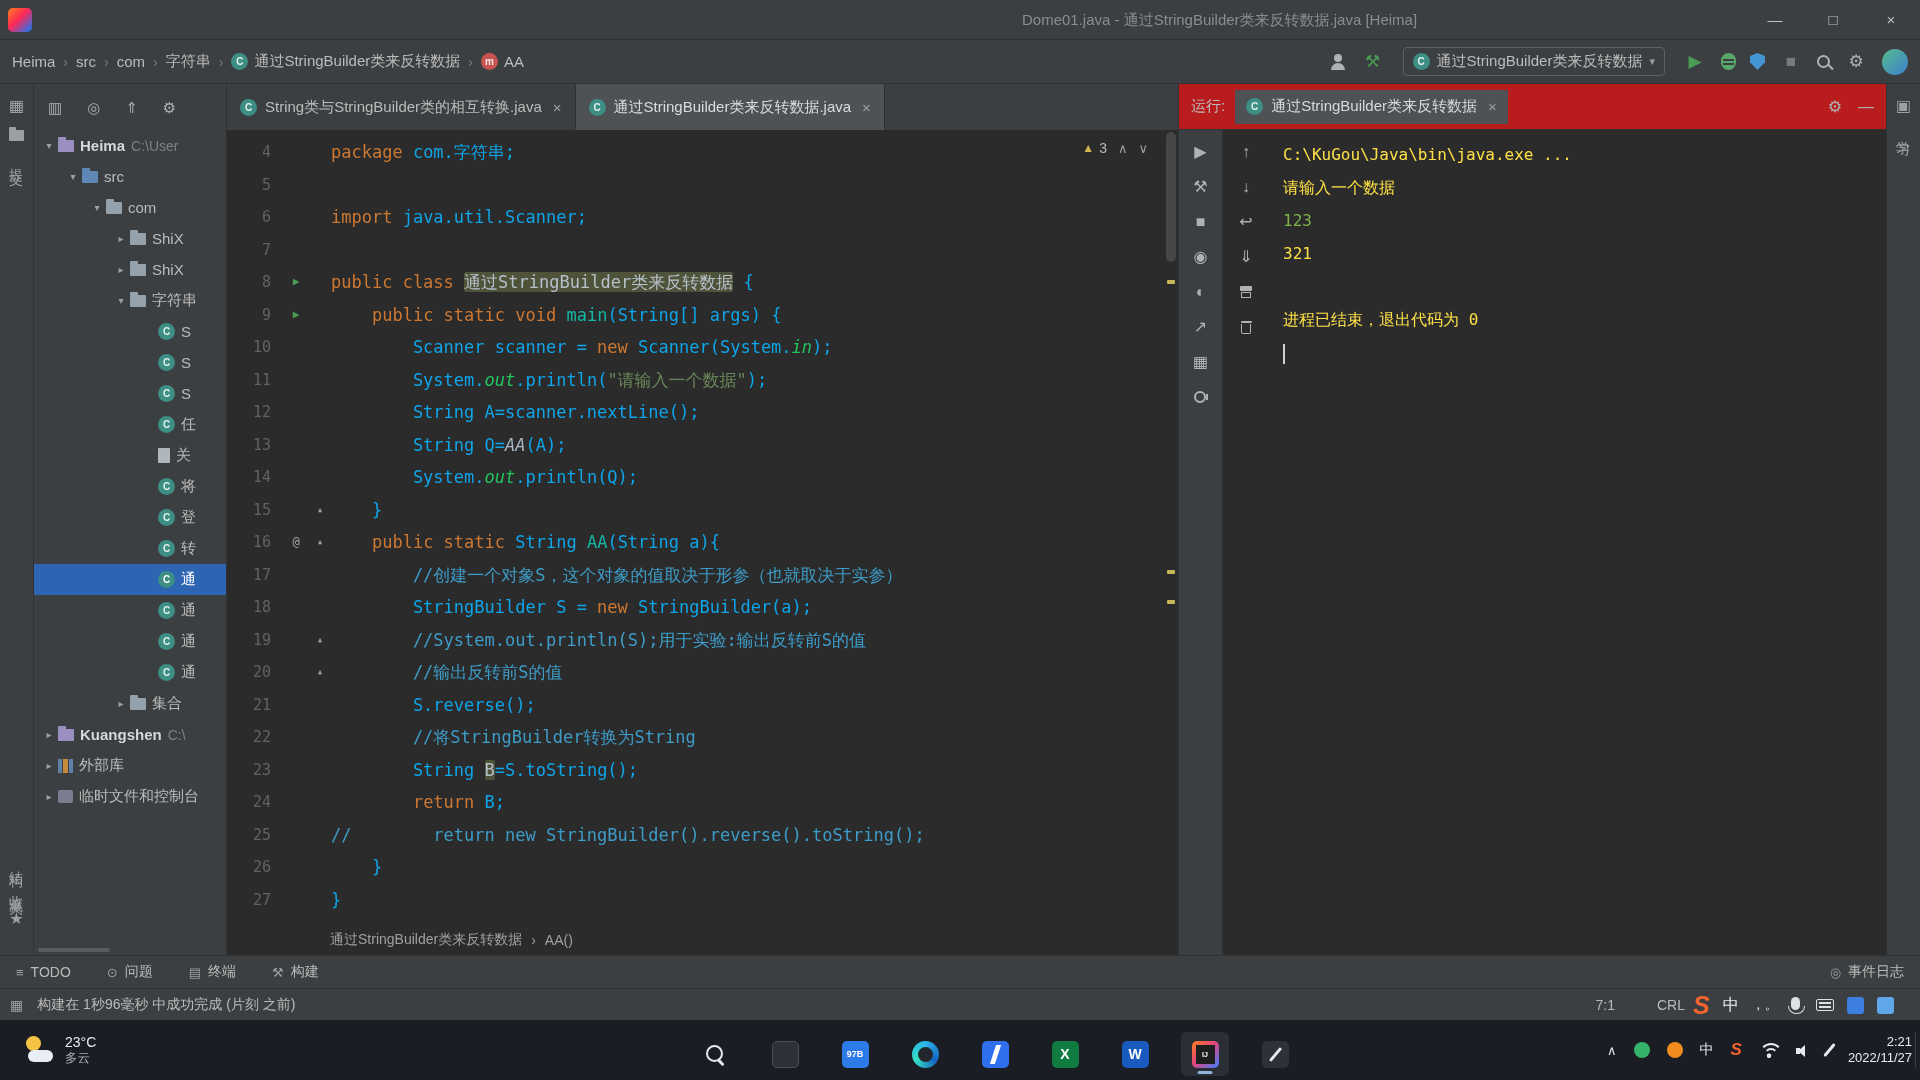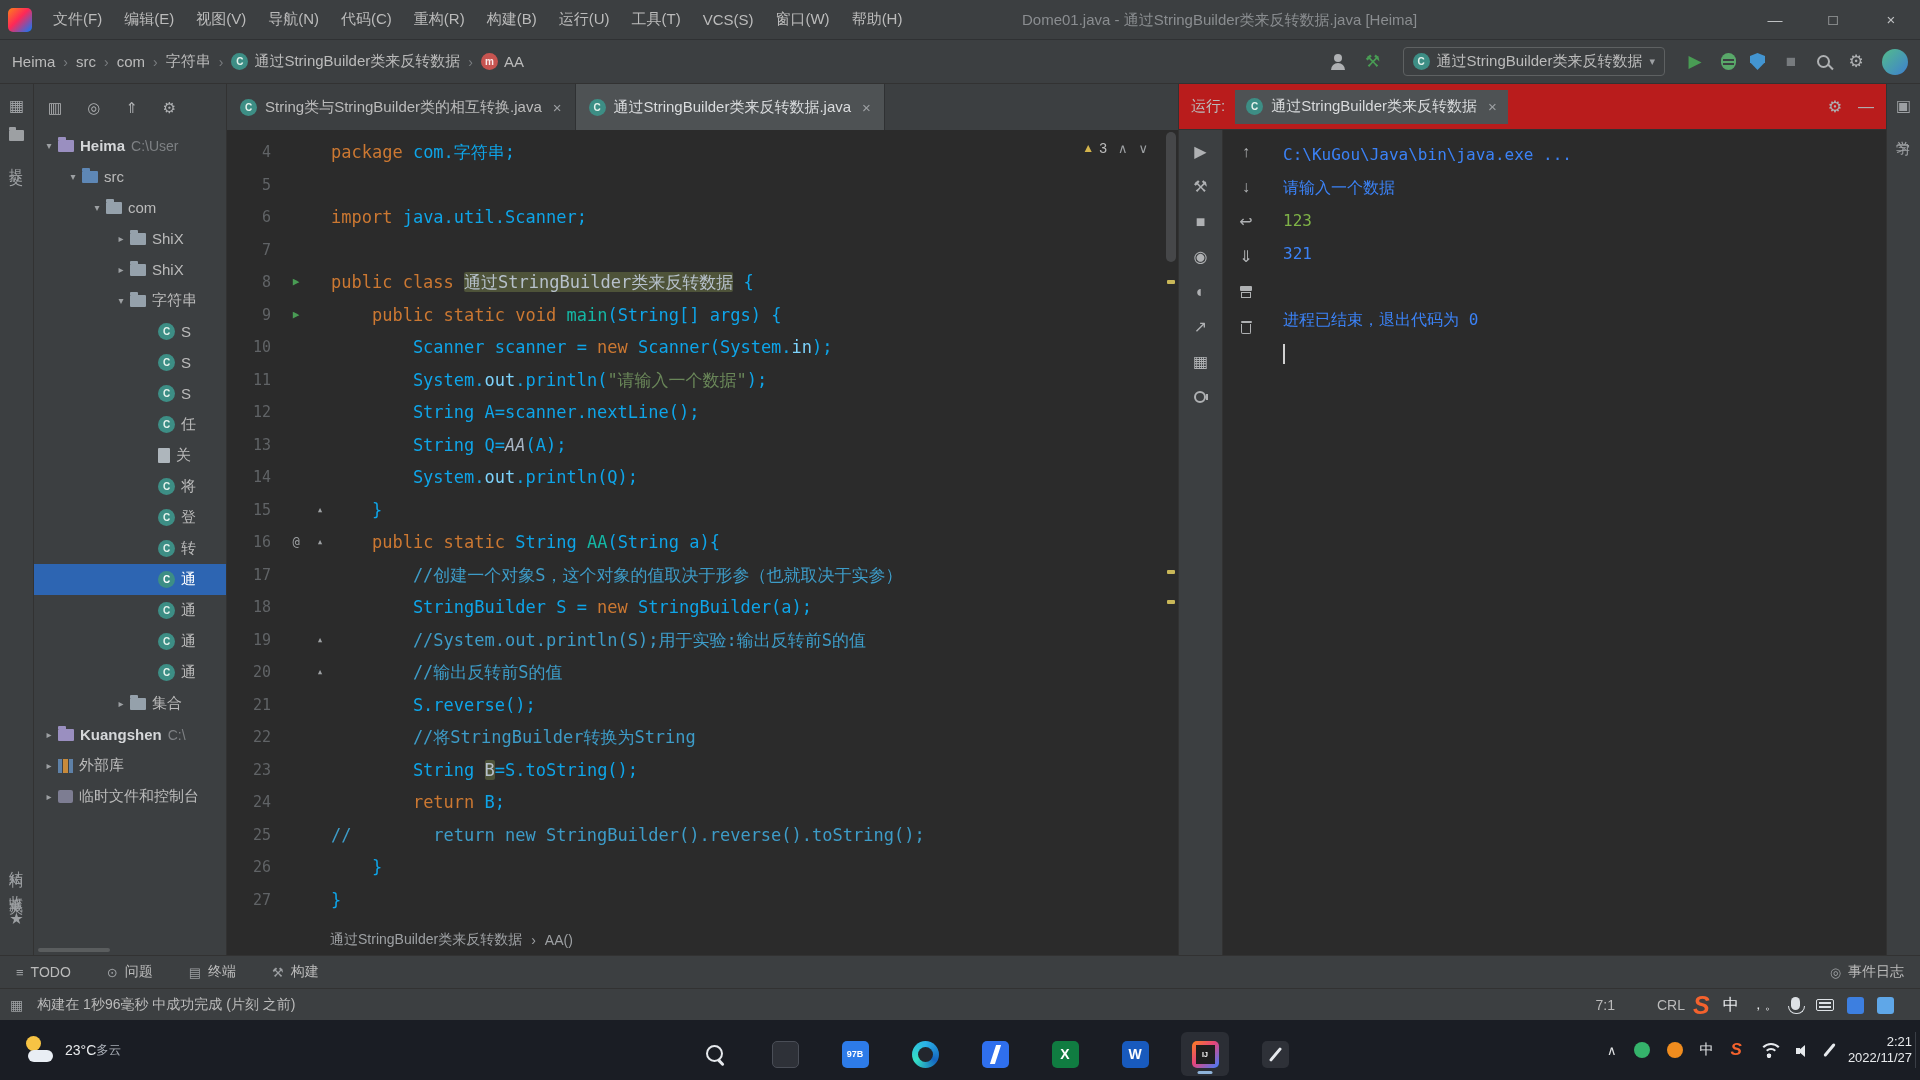--- a/index.html
+++ b/index.html
@@ -88,21 +88,21 @@
   #code-wrap{position:relative;flex:1;overflow:hidden}
   #code{position:absolute;top:6px;left:0;right:14px}
   .code-line{display:flex;height:32.5px;line-height:32.5px;align-items:center;
     font-family:"DejaVu Sans Mono",monospace;font-size:17px}
   .ln{width:56px;flex:none;text-align:right;padding-right:12px;color:#606366;font-size:15px}
   .gut{width:26px;flex:none;text-align:center;font-size:12px;color:#9DA0A3}
   .gut.grun{color:#499C54;font-size:11px}
   .fold{width:22px;flex:none;text-align:center;font-size:11px;color:#9DA0A3}
   .ct{flex:1;white-space:pre;overflow:hidden}
   .c-kw{color:#CC7832}.c-d{color:#0ea5e9}.c-s{color:#6A8759}.c-c{color:#3D9CC8}
-  .c-fn{color:#14b8a6}.c-fi{color:#7dd3fc;}
+  .c-fn{color:#14b8a6}.c-fi{color:#22c55e;font-style:italic}
   .c-it{color:#A9B7C6;font-style:italic}
   .c-hl{color:#B6C0CB;background:#4E5339;border-radius:2px}
   #inspections{position:absolute;top:10px;right:30px;display:flex;align-items:center;gap:11px;font-size:14px}
   #insp-tri{color:#D4B44C;font-size:12px}
   #insp-count{color:#BBBBBB;margin-left:-6px}
   .insp-chev{color:#9DA0A3;font-size:13px}
   #vscroll{position:absolute;top:0;right:0;bottom:0;width:14px}
   #vthumb{position:absolute;top:2px;right:2px;width:10px;height:130px;background:rgba(170,175,180,.22);border-radius:5px}
   .mark{position:absolute;right:3px;width:8px;height:4px;background:#C9B758;border-radius:1px}
   #crumbs2{height:30px;flex:none;display:flex;align-items:center;padding-left:103px;gap:9px;
@@ -124,21 +124,21 @@
   .css-pin::after{content:"";display:block;width:2px;height:6px;background:#AFB1B3;margin:0 auto}
   .css-print{flex-direction:column}
   .css-print::before{content:"";display:block;width:12px;height:5px;background:#AFB1B3;border-radius:1px}
   .css-print::after{content:"";display:block;width:8px;height:4px;border:1.5px solid #AFB1B3;margin:1px auto 0}
   .css-trash{flex-direction:column}
   .css-trash::before{content:"";display:block;width:11px;height:2px;background:#AFB1B3;border-radius:1px}
   .css-trash::after{content:"";display:block;width:8px;height:9px;border:1.5px solid #AFB1B3;border-top:none;border-radius:0 0 2px 2px;margin:1px auto 0}
   #console{position:absolute;left:104px;top:8px;right:10px;bottom:0;
     font-family:"DejaVu Sans Mono",monospace;font-size:16px}
   .con-line{min-height:33px;line-height:33px;white-space:pre}
-  .con-out,.con-cmd{color:#3b82f6}
+  .con-out,.con-cmd{color:#fde047}
   .con-inp{color:#7FB347}
   .caret{display:inline-block;width:2px;height:20px;background:#D0D0D0;vertical-align:middle}
 
   
   #bottombar{height:33px;background:#3C3F41;border-top:1px solid #323232;display:flex;align-items:center;padding:0 16px;gap:36px;font-size:14px;color:#BBBBBB}
   .bb-item{display:flex;align-items:center;gap:7px;white-space:nowrap}
   .bb-ic{color:#9DA0A3;font-size:13px;line-height:1}
   #bb-right{margin-left:auto}
 
   
@@ -158,21 +158,21 @@
   .ic-kbd::after{content:"";position:absolute;left:2px;top:2px;right:2px;height:2px;background:#DDE1E5;box-shadow:0 4px 0 #DDE1E5}
   .sg-blue{width:17px;height:17px;border-radius:3px;display:inline-block}
   .sg-blue.a{background:#3D7FE0}.sg-blue.b{background:#5FA7E8}
 
   
   #taskbar{position:absolute;left:0;top:1020px;width:1920px;height:60px;background:#1A1D24}
   #weather{position:absolute;left:14px;top:0;height:60px;display:flex;align-items:center;gap:9px;padding:0 8px}
   .w-icon{width:34px;height:30px;position:relative}
   .w-icon::before{content:"";position:absolute;left:4px;top:1px;width:15px;height:15px;border-radius:50%;background:#F6C344}
   .w-icon::after{content:"";position:absolute;left:6px;bottom:3px;width:25px;height:12px;border-radius:8px;background:#E9EEF4}
-  #w-text{display:flex;line-height:16px}
+  #w-text{display:flex;flex-direction:column;line-height:16px}
   #w-temp{color:#E8EAEC;font-size:14px}
   #w-desc{color:#A8ADB5;font-size:12.5px}
   #tb-center{position:absolute;left:50%;top:0;height:68px;transform:translateX(-50%);display:flex;align-items:center;gap:22px}
   .tb-btn{width:48px;height:44px;border-radius:6px;display:flex;align-items:center;justify-content:center;position:relative}
   .tb-btn.active{background:rgba(255,255,255,.08)}
   .tb-btn.active::after{content:"";position:absolute;bottom:2px;left:50%;transform:translateX(-50%);width:15px;height:3px;border-radius:2px;background:#8FB3D9}
   .tbi{display:flex;align-items:center;justify-content:center}
   .tbi-start{width:24px;height:24px;display:grid;grid-template-columns:11px 11px;grid-template-rows:11px 11px;gap:2px}
   .tbi-start i{background:#44A6F5;border-radius:1px}
   .tbi-search{width:20px;height:20px;position:relative}
@@ -210,34 +210,20 @@
   #tb-clock{text-align:right;color:#E8EAEC;font-size:13px;line-height:16.5px;white-space:nowrap}
   #show-desktop{position:absolute;right:0;top:12px;height:36px;border-left:1px solid #3A3E46;width:5px}
 </style>
 </head>
 <body>
 
 <div id="screen">
 
   <div id="titlebar">
     <div id="logo"></div>
-    <div id="menubar">
-        <span class="menu-item">文件(F)</span>
-        <span class="menu-item">编辑(E)</span>
-        <span class="menu-item">视图(V)</span>
-        <span class="menu-item">导航(N)</span>
-        <span class="menu-item">代码(C)</span>
-        <span class="menu-item">重构(R)</span>
-        <span class="menu-item">构建(B)</span>
-        <span class="menu-item">运行(U)</span>
-        <span class="menu-item">工具(T)</span>
-        <span class="menu-item">VCS(S)</span>
-        <span class="menu-item">窗口(W)</span>
-        <span class="menu-item">帮助(H)</span>
-      </div>
     <div id="wintitle">Dome01.java - 通过StringBuilder类来反转数据.java [Heima]</div>
     <div id="wincontrols">
         <span class="wc">—</span>
         <span class="wc">□</span>
         <span class="wc">×</span>
       </div>
   </div>
 
   <div id="navbar">
     <div id="crumbs">

